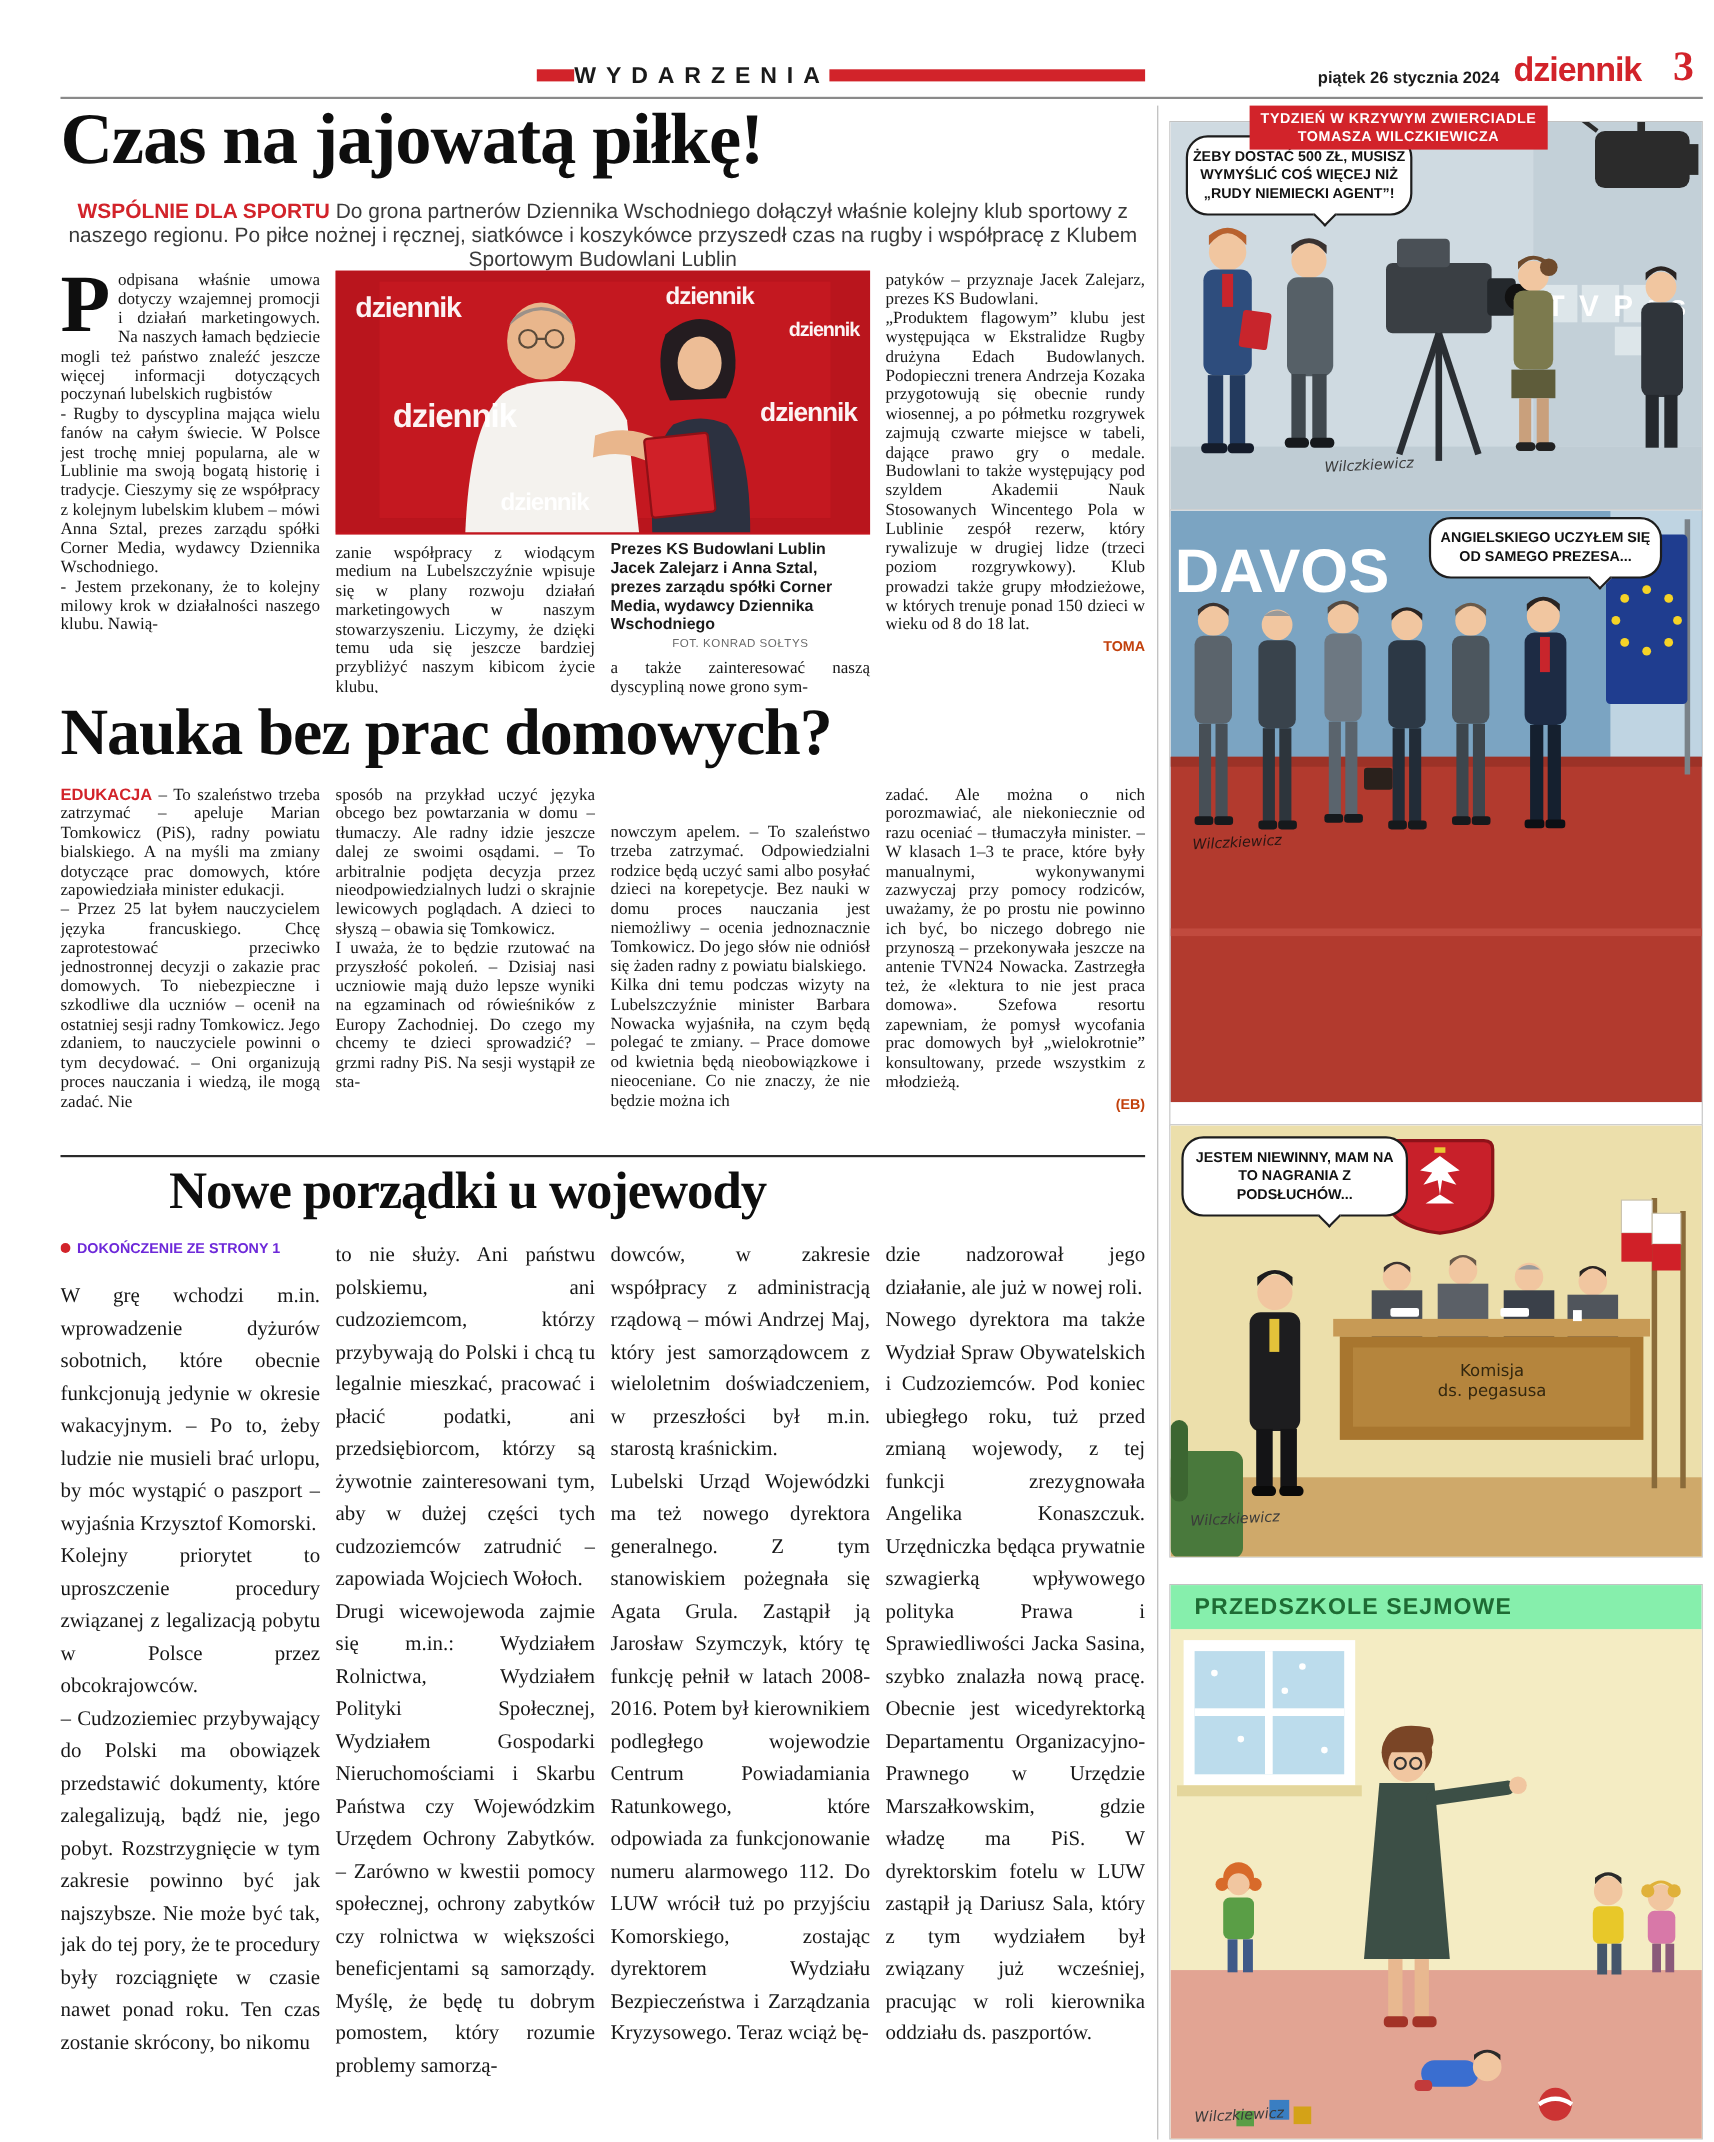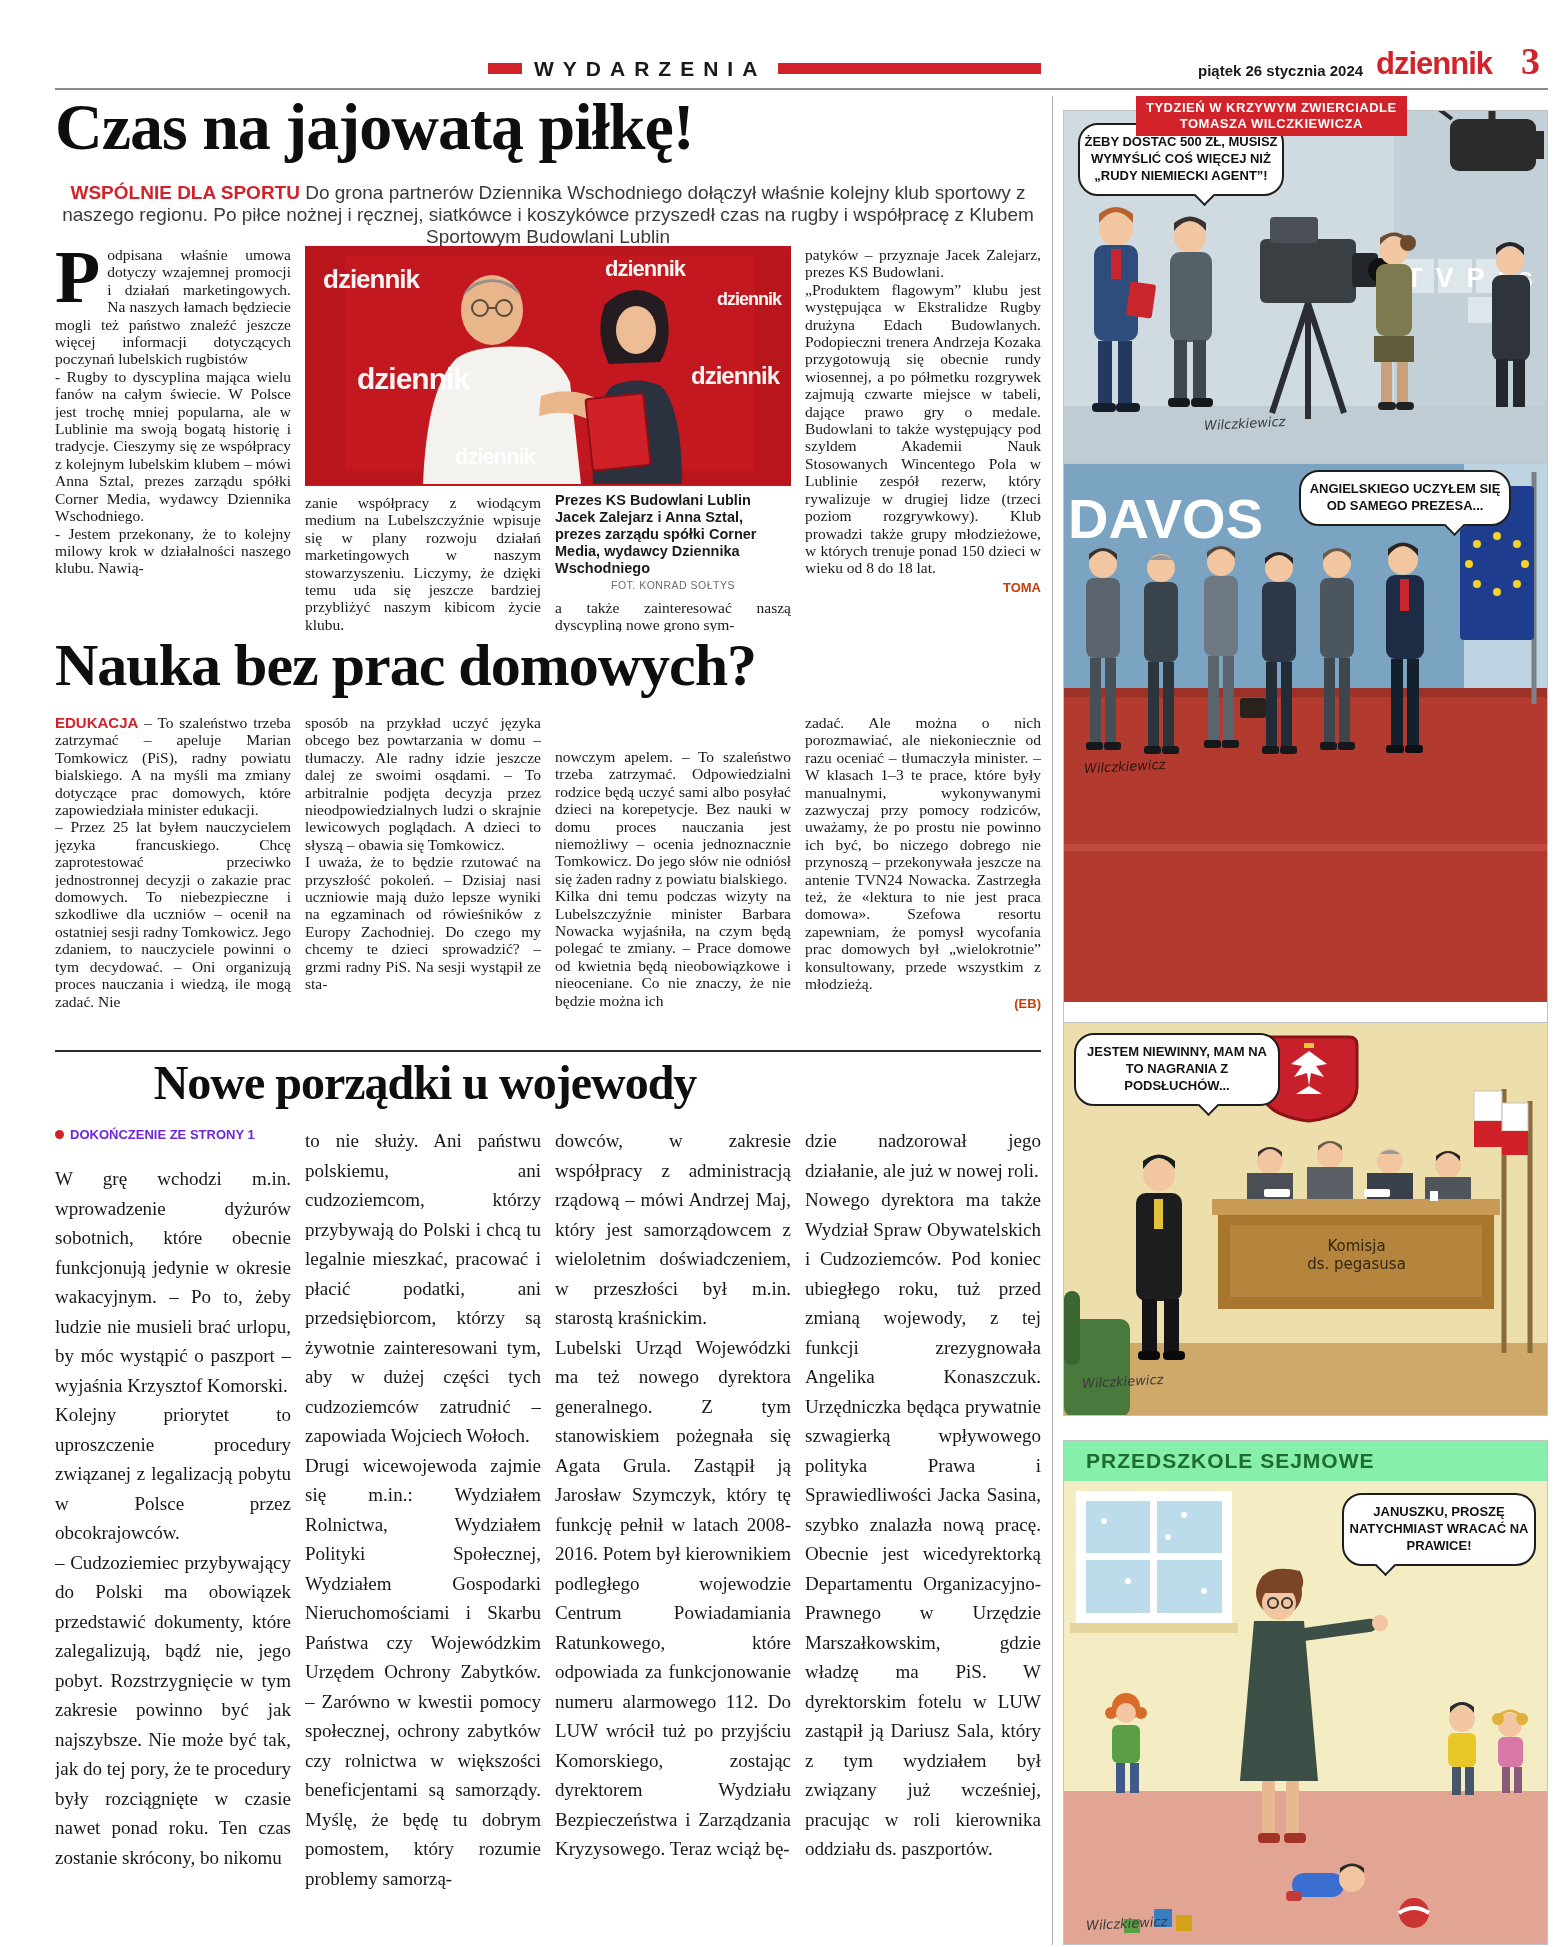--- a/index.html
+++ b/index.html
@@ -1,21 +1,21 @@
 <!DOCTYPE html>
 <html><head>
 <meta charset="utf-8">
 <style>
   *{margin:0;padding:0;box-sizing:border-box}
   html,body{background:#fff}
   body{width:1558px;height:1947px;position:relative;overflow:hidden;
        font-family:"Liberation Serif",serif;color:#161616}
 
   
-  .section-wrap{position:absolute;left:488px;top:58px;width:553px;display:flex;align-items:center;gap:12px}
+  .section-wrap{position:absolute;left:488px;top:58px;width:553px;display:flex;align-items:center;}
   .redbar{height:11px;background:#d2232a}
   .redbar.short{width:34px}
   .redbar.long{flex:1}
   .section-title{font:700 21px/1 "Liberation Sans",sans-serif;letter-spacing:9px;color:#1a1a1a}
   .page-date{position:absolute;left:1198px;top:63px;font:700 15px/1 "Liberation Sans",sans-serif;color:#1a1a1a}
   .brand{position:absolute;left:1376px;top:48px;font:700 31px/1 "Liberation Sans",sans-serif;color:#d2232a;letter-spacing:-1px}
   .pageno{position:absolute;left:1521px;top:42px;font:700 38px/1 "Liberation Serif",serif;color:#d2232a}
   .rule-top{position:absolute;left:55px;top:88px;width:1493px;height:2px;background:#8a8a8a}
   .vdivider{position:absolute;left:1052px;top:96px;width:1px;height:1849px;background:#b5b5b5}
 
@@ -448,18 +448,14 @@
     <rect x="434" y="256" width="25" height="30" rx="6" fill="#d878a8"></rect>
     <rect x="438" y="286" width="8" height="26" fill="#8a5a7a"></rect>
       <rect x="450" y="286" width="8" height="26" fill="#8a5a7a"></rect>
 
     <circle cx="350" cy="432" r="15" fill="#cc3333"></circle>
       <path d="M335 432 q15 -10 30 0" stroke="#fff" stroke-width="4" fill="none"></path>
     <rect x="90" y="428" width="18" height="18" fill="#3a7ec2"></rect>
       <rect x="112" y="434" width="16" height="16" fill="#d4a217"></rect>
     <rect x="60" y="438" width="16" height="14" fill="#5a9e46"></rect>
   </svg>
-  <div class="bubble" style="left:278px;top:52px;width:194px">
-    <span>JANUSZKU, PROSZĘ NATYCHMIAST WRACAĆ NA PRAWICE!</span>
-    <span class="tail" style="left:18%"></span>
-  </div>
   <div class="sig" style="left:22px;top:476px">Wilczkiewicz</div>
 </div>
 
 </body></html>

